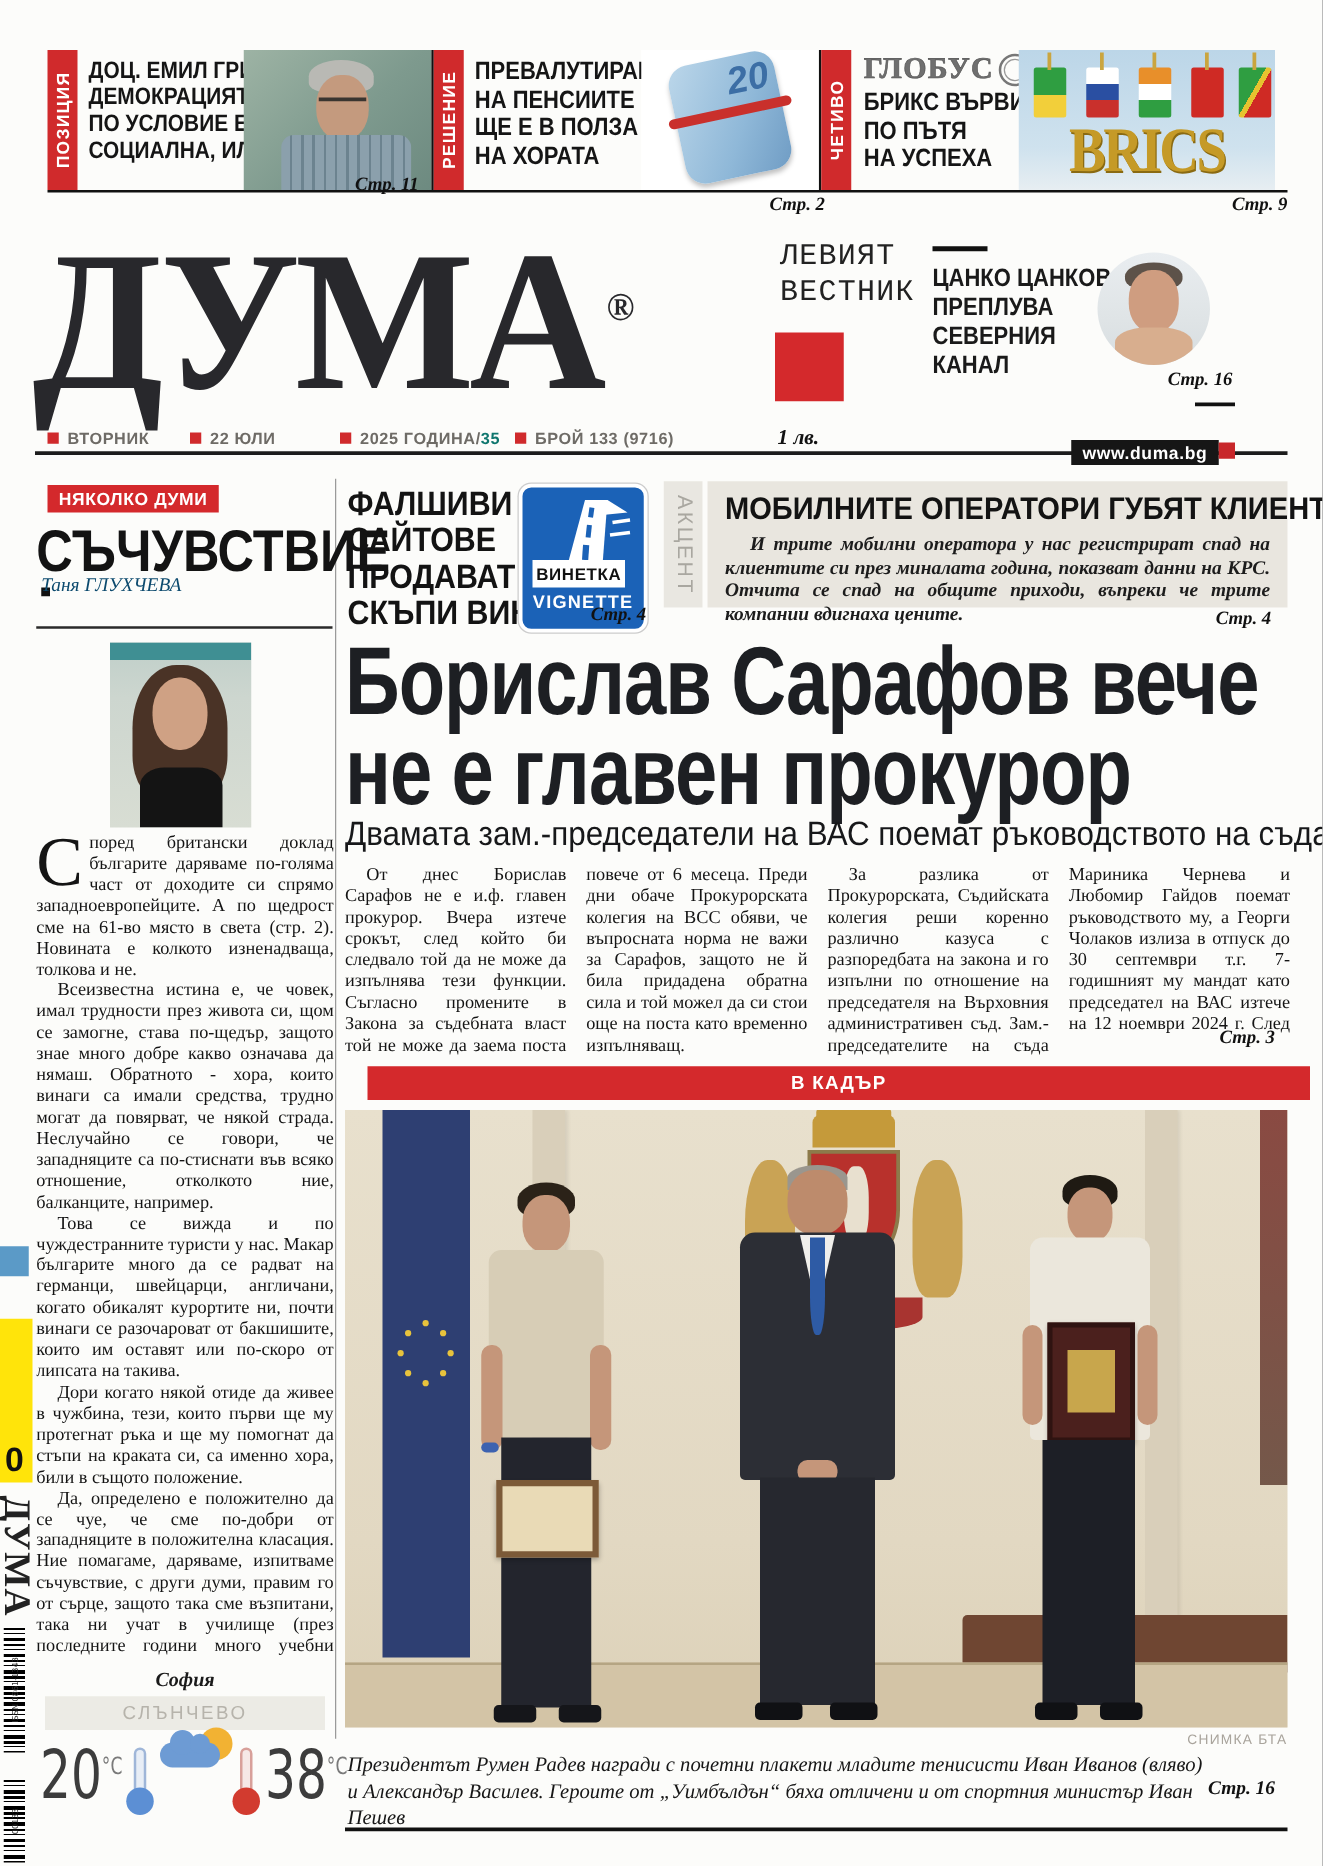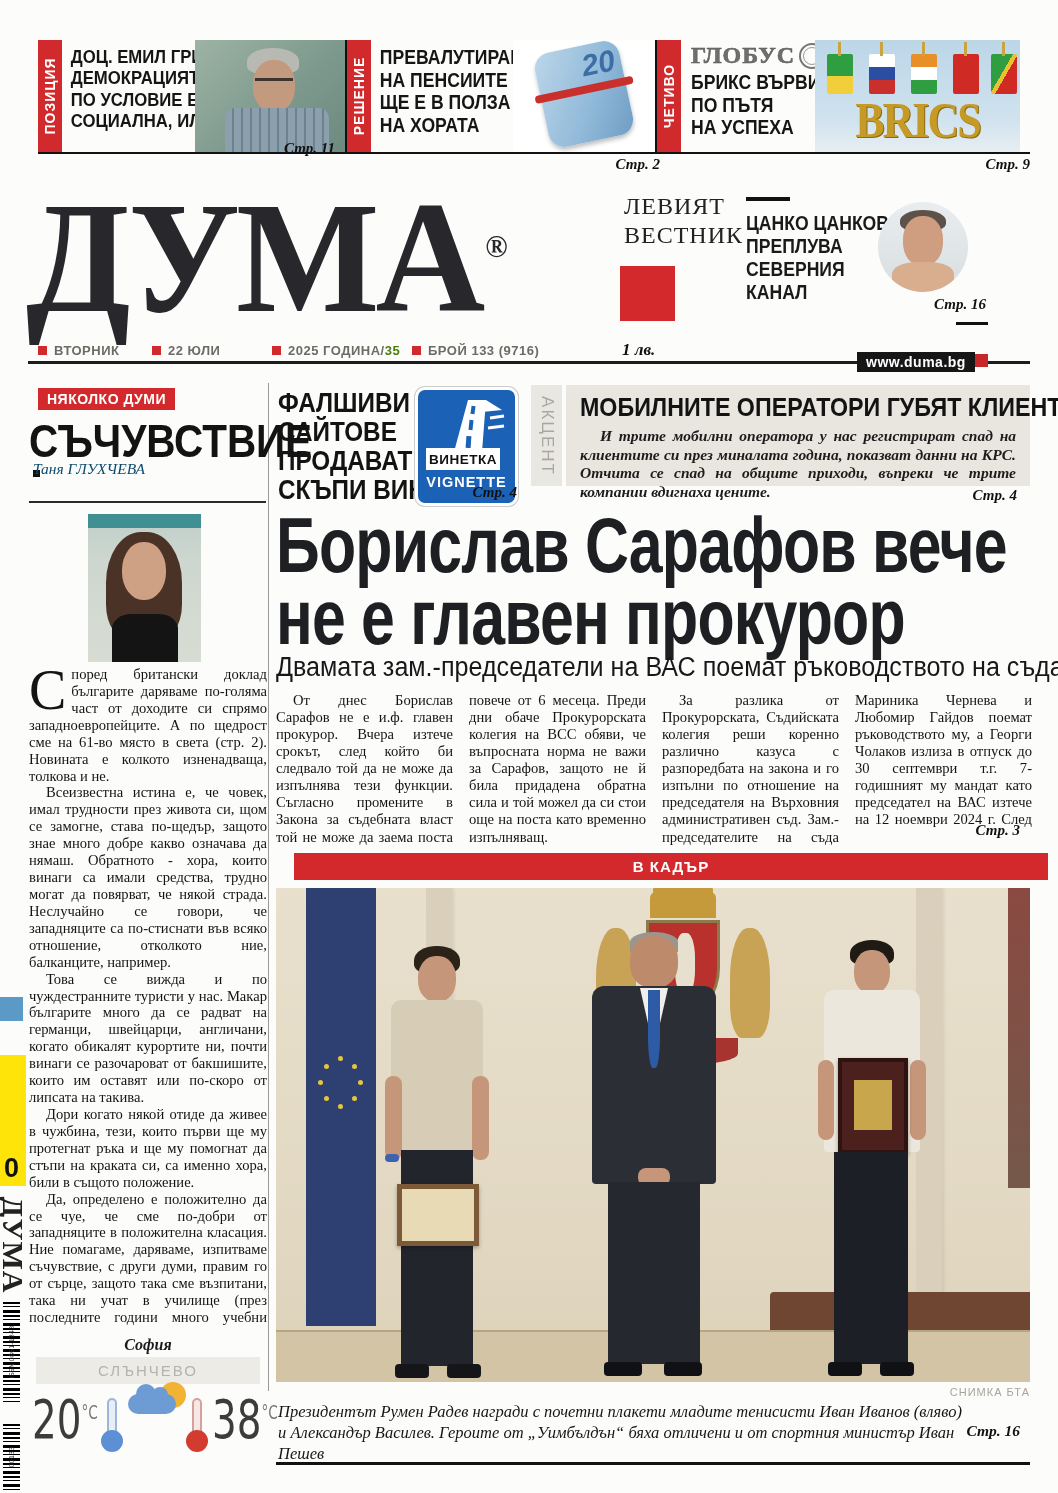--- a/index.html
+++ b/index.html
@@ -52,35 +52,35 @@
   .flag { position:absolute; top:14px; width:26px; height:40px; border-radius:2px; }
   .flag:before { content:""; position:absolute; left:11px; top:-12px; width:3px; height:14px; background:#caa53f; }
   .globus-logo { display:flex; align-items:center; gap:4px; font-family:"Liberation Serif",serif; font-size:24px; letter-spacing:1px; color:#6f6f6f; font-weight:bold; -webkit-text-stroke:0.5px #555; }
   .globus-globe { width:26px; height:26px; border:2px solid #777; border-radius:50%; position:relative; }
   .globus-globe:before { content:""; position:absolute; inset:2px; border:1px solid #999; border-radius:50%; }
   .globus-globe:after { content:""; position:absolute; right:-3px; top:9px; width:8px; height:8px; background:#c9302c; }
 
   
   .logo-duma { left:26px; top:168px; font-family:"Liberation Serif",serif; font-weight:bold; font-size:152px; line-height:150px; letter-spacing:-4px; color:#28282c; transform:scaleY(1.05); transform-origin:left top; }
   .logo-duma sup { font-size:30px; vertical-align:super; letter-spacing:0; margin-left:4px; }
-  .tagline { left:624px; top:192px; font-family:Liberation Serif, serif; font-size:24px; line-height:1.2; letter-spacing:1px; color:#222; }
+  .tagline { left:624px; top:192px; font-family:Liberation Mono, monospace; font-size:24px; line-height:1.2; letter-spacing:1px; color:#222; }
   .red-square-big { left:620px; top:266px; width:55px; height:55px; background:#d22; background:#d4292c; }
   .mh-dash { left:746px; top:197px; width:44px; height:4px; background:#111; }
   .mh-teaser-title { left:746px; top:212px; font-family:"Liberation Sans",sans-serif; font-weight:bold; font-size:20px; line-height:1.15; transform:scaleX(0.88); transform-origin:left top; white-space:nowrap; }
   .mh-photo { left:878px; top:202px; width:90px; height:90px; border-radius:50%; overflow:hidden; background:linear-gradient(#e9edf0,#dfe4e6 60%,#d7dde0); }
   .mh-hair { position:absolute; left:22px; top:8px; width:46px; height:22px; background:#5d5249; border-radius:50% 50% 40% 40%; }
   .mh-face { position:absolute; left:25px; top:14px; width:40px; height:50px; background:#cf9d80; border-radius:46%; }
   .mh-chest { position:absolute; left:14px; top:60px; width:62px; height:30px; background:#d8ae8e; border-radius:40% 40% 0 0; }
   .mh-pageref { left:930px; top:296px; width:56px; text-align:right; }
   .mh-underline { left:956px; top:322px; width:32px; height:3px; background:#111; }
 
   
   .dl-item { top:343px; display:flex; align-items:center; gap:7px; font-family:"Liberation Sans",sans-serif; font-weight:bold; font-size:13px; letter-spacing:0.5px; color:#6e6b66; }
   .dl-sq { width:9px; height:9px; background:#d02a2c; }
-  .dl-accent { color:#4d7c0f; }
+  .dl-accent { color:#0f766e; }
   .price { left:622px; top:340px; font-style:italic; font-weight:bold; font-size:17px; color:#111; }
   .main-rule { left:28px; top:361px; width:1002px; height:3px; background:#1c1c1c; }
   .site-box { left:857px; top:352px; background:#161616; color:#fff; font-family:"Liberation Sans",sans-serif; font-weight:bold; font-size:14px; padding:2px 9px; letter-spacing:0.5px; }
   .site-sq { left:975px; top:354px; width:13px; height:13px; background:#c8272a; }
 
   
   .col-divider { left:268px; top:383px; width:1px; height:1008px; background:#9a9a9a; }
   .lc-rubric { left:38px; top:388px; background:#d4292c; color:#fff; font-family:"Liberation Sans",sans-serif; font-weight:bold; font-size:14px; letter-spacing:0.5px; padding:3px 9px; }
   .lc-title { left:29px; top:413px; font-family:"Liberation Sans",sans-serif; font-weight:bold; font-size:47px; color:#131313; transform:scaleX(0.86); transform-origin:left top; white-space:nowrap; }
   .lc-bullet { left:33px; top:470px; width:7px; height:7px; background:#111; }

